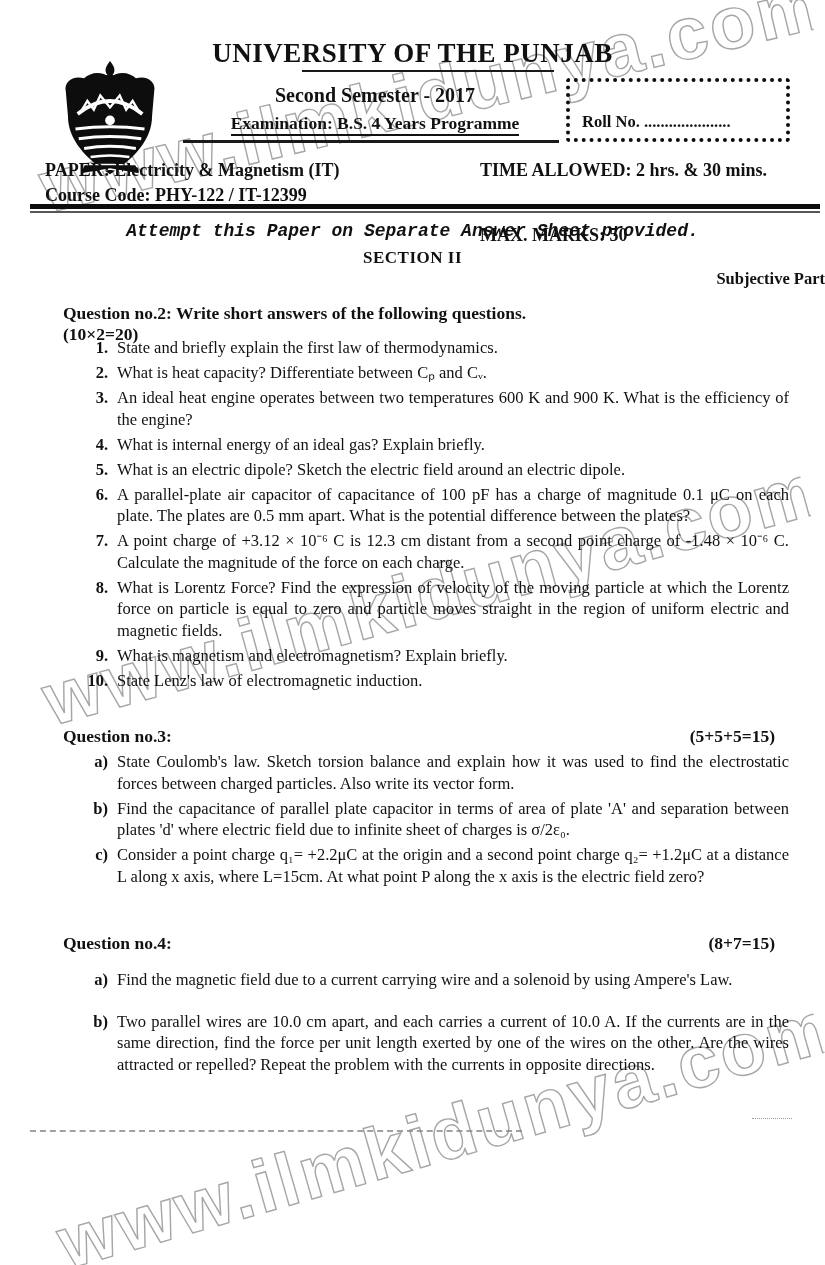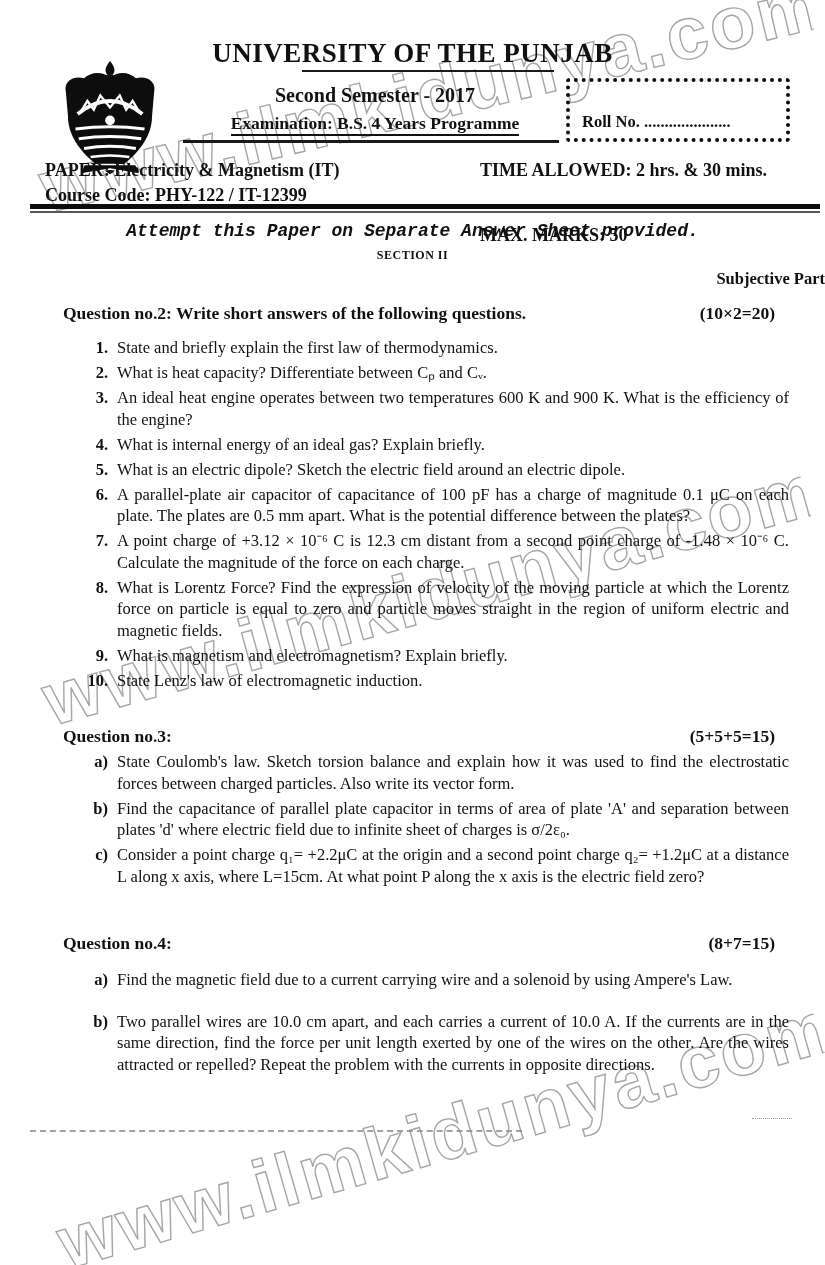--- a/index.html
+++ b/index.html
@@ -51,34 +51,34 @@
   .rule-thick  { position:absolute; left:30px;  top:204px; width:790px; height:5px; background:#0c0c0c; }
   .rule-thin   { position:absolute; left:30px;  top:211px; width:790px; height:2px; background:#575757; }
 
   
   .attempt-note {
     position:absolute; left:0; right:0; top:221px; text-align:center;
     font-size:18px; font-weight:bold; font-style:italic;font-family:Liberation Mono, monospace;
   }
   .section-title {
     position:absolute; left:0; right:0; top:248px; text-align:center;
-    font-size:12px; font-weight:bold; letter-spacing:0.5px;
+    font-size:17px; font-weight:bold; letter-spacing:0.5px;
   }
   .section-sub {
     position:absolute; left:0; right:0; top:269px; text-align:right;
     font-size:16.5px; font-weight:bold;
   }
 
   
   .qhead {
     position:absolute; left:0; right:0; display:flex;
     justify-content:space-between; padding:0 50px 0 63px;
     font-size:17.5px; font-weight:bold;
   }
-  .qhead-2 { top:303px; }
+  .qhead-2 { top:303px;flex-direction:column; }
   .qhead-3 { top:726px; }
   .qhead-4 { top:933px;gap:17px; }
 
   .qlist { position:absolute; left:80px; right:36px; font-size:16.5px; line-height:21.5px; }
   .qlist-2 { top:337px; }
   .qlist-3 { top:751px; }
   .qlist-4 { top:969px; }
   .qitem { display:flex; margin-bottom:3.5px; }
   .qitem.gap-top { margin-top:20px; }
   .qnum {

